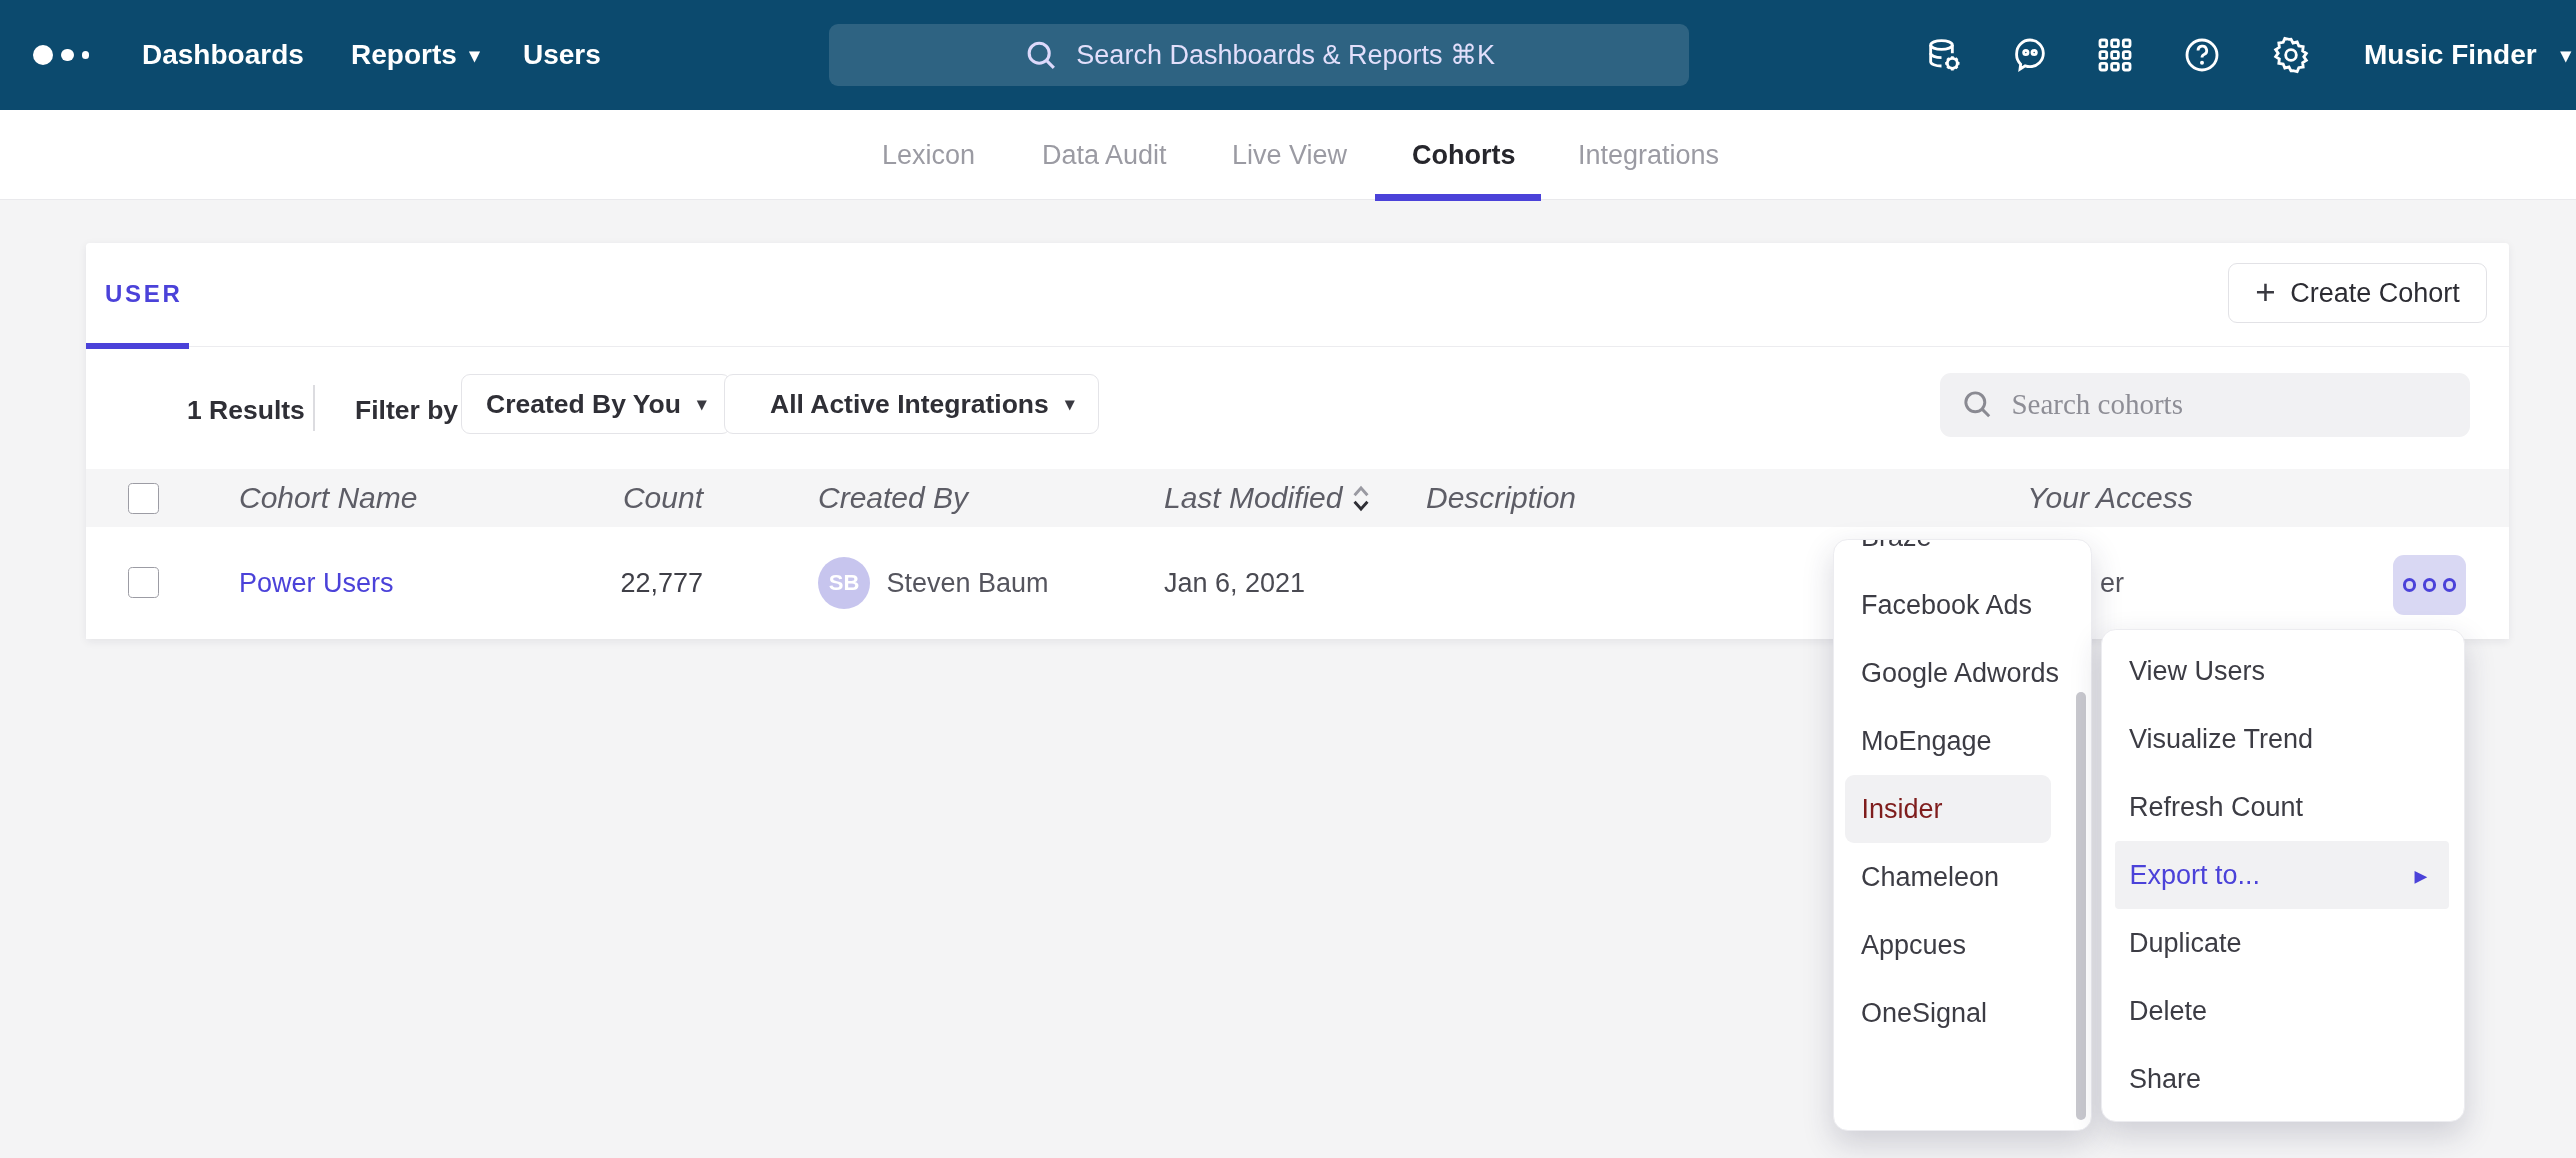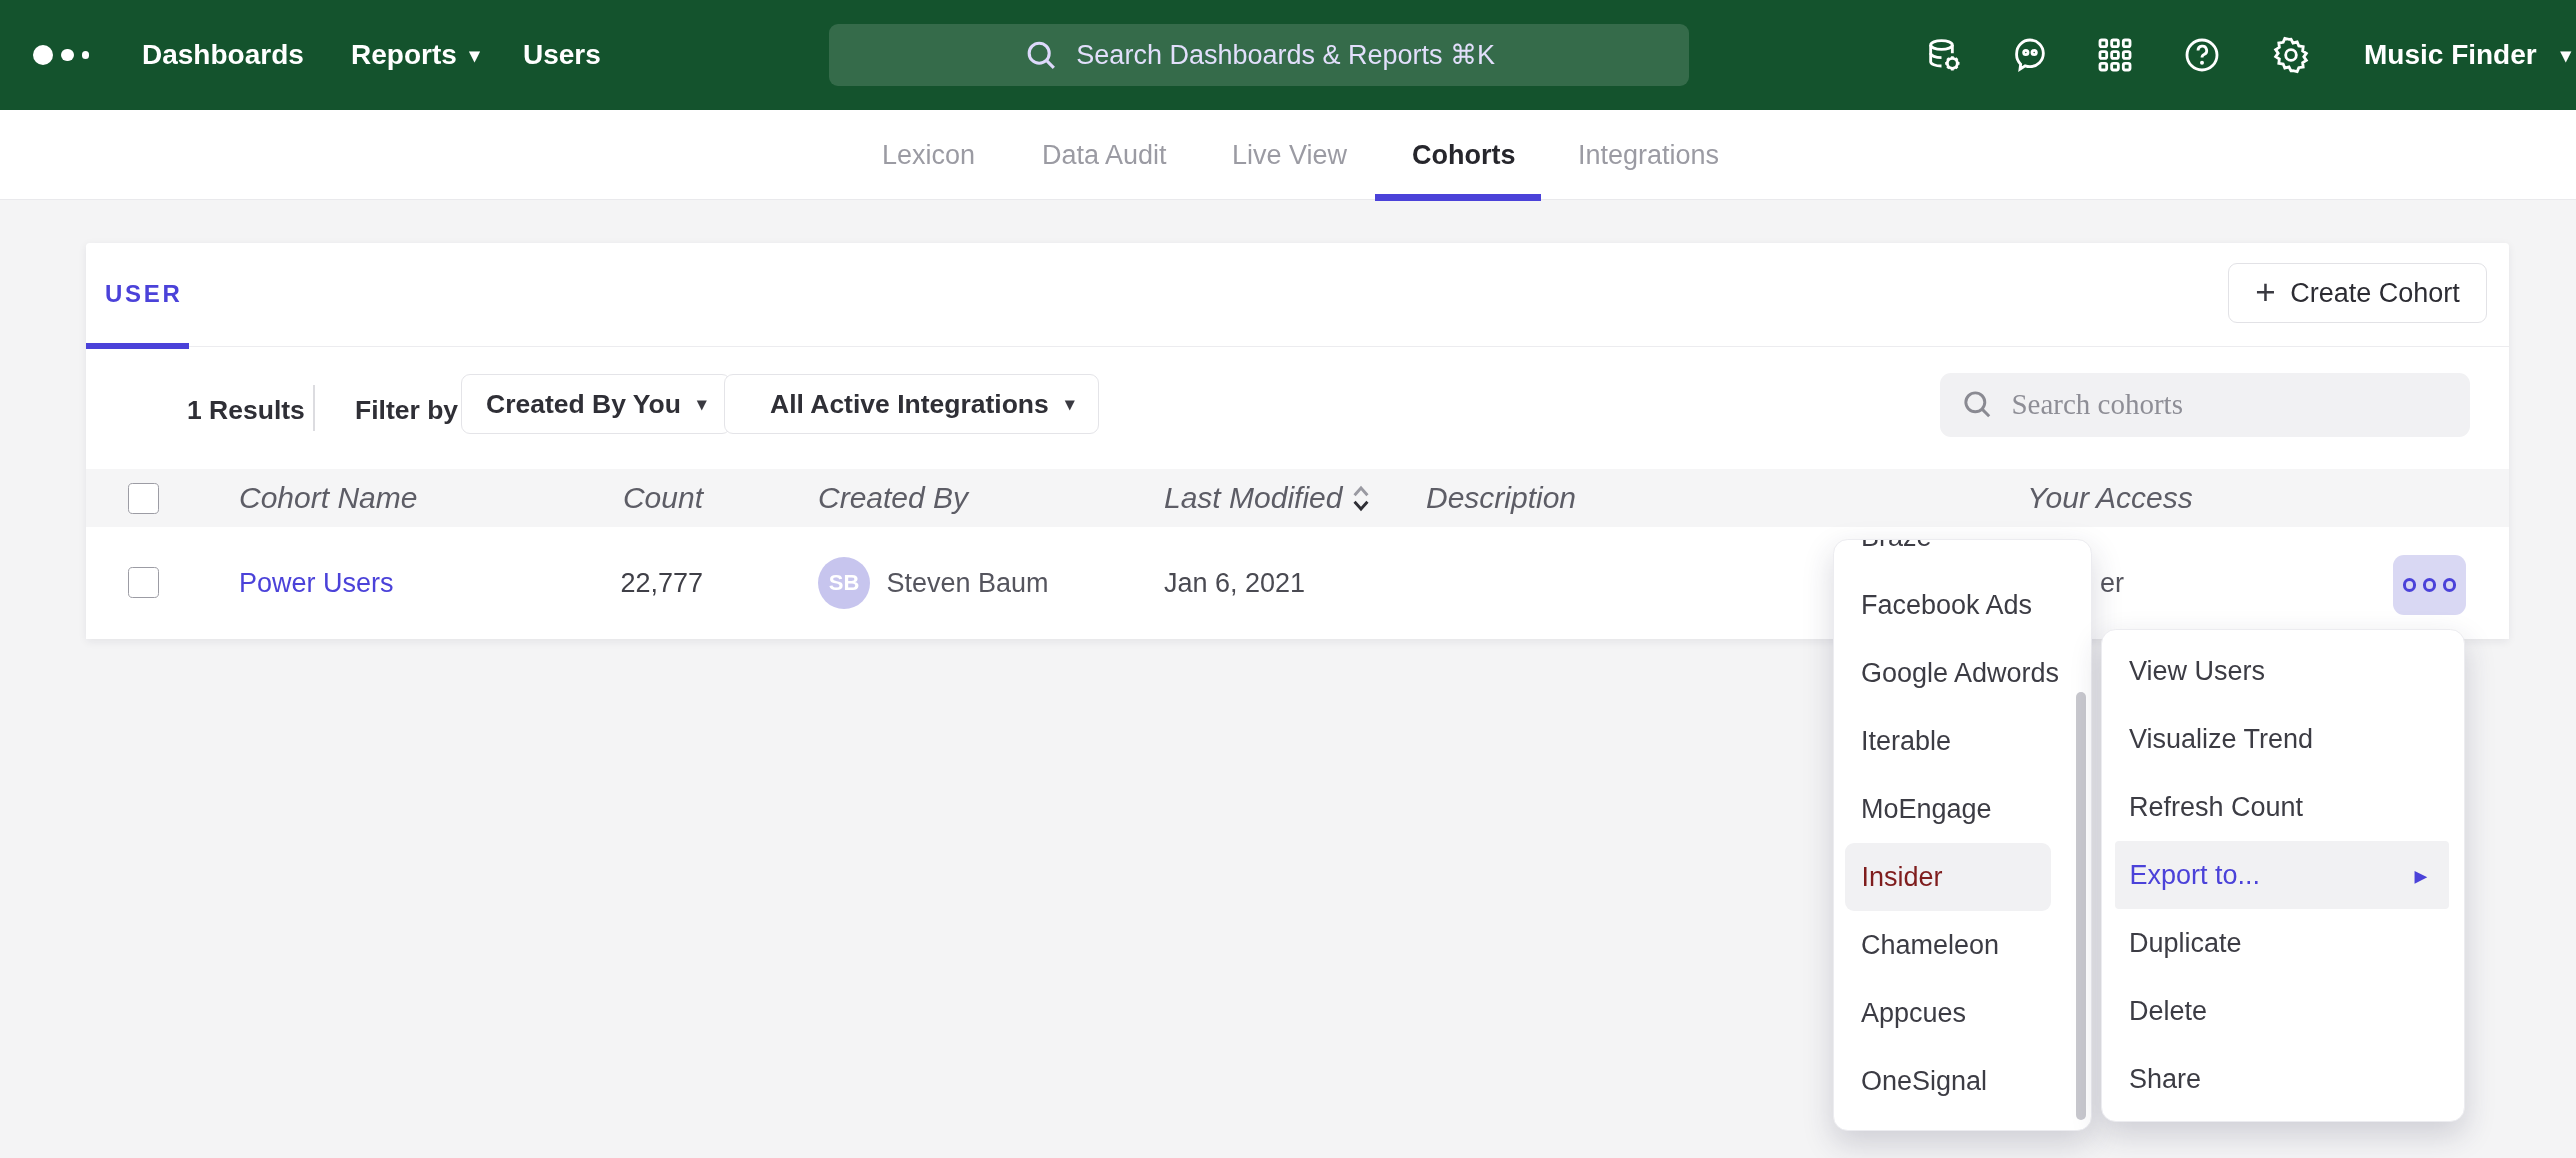--- a/index.html
+++ b/index.html
@@ -1,21 +1,21 @@
 <!DOCTYPE html>
 <html style="font-size:14.6px"><head>
 <meta charset="utf-8">
 <style>
   * { margin:0; padding:0; box-sizing:border-box; }
   html,body { width:2576px; height:1158px; }
   body { font-family:"Liberation Sans", sans-serif; background:#f4f4f5; overflow:hidden; }
   .stage { position:relative; width:2576px; height:1158px; background:#f4f4f5; }
 
   
-  .topnav { position:absolute; left:0; top:0; width:2576px; height:110px; background:#14532d; }
+  .topnav { position:absolute; left:0; top:0; width:2576px; height:110px; background:#0c4a6e; }
   .logo { position:absolute; left:33px; top:0; height:110px; display:flex; align-items:center; gap:8.2px; }
   .logo .d1{width:20px;height:20px;border-radius:50%;background:#fff;}
   .logo .d2{width:12.8px;height:12.8px;border-radius:50%;background:#fff;}
   .logo .d3{width:7.3px;height:7.3px;border-radius:50%;background:#fff;}
   .nav-item { position:absolute; top:0; height:110px; display:flex; align-items:center; gap:12.8px;
               color:#fff; font-size:28px; font-weight:600; cursor:pointer; }
   .nav-caret { font-size:20px; color:#fff; }
   .nav-search { position:absolute; left:829px; top:24px; width:860px; height:62px; border-radius:9px;
                 background:rgba(255,255,255,0.14); display:flex; align-items:center; justify-content:center;
                 gap:16.4px; color:#e2dffb; font-size:27px; cursor:text; }
@@ -255,21 +255,20 @@
           <i></i>
           <i></i>
       </div>
     </div>
   </section>
 
   <div class="menu menu-export">
     <div class="mi clipped">Braze</div>
     <div class="mi">Facebook Ads</div>
     <div class="mi">Google Adwords</div>
-    <div class="mi">Iterable</div>
     <div class="mi">MoEngage</div>
     <div class="mi hl">Insider</div>
     <div class="mi">Chameleon</div>
     <div class="mi">Appcues</div>
     <div class="mi">OneSignal</div>
     <div class="scroll-thumb"></div>
   </div>
 
   <div class="menu menu-actions">
     <div class="mi">View Users</div>

